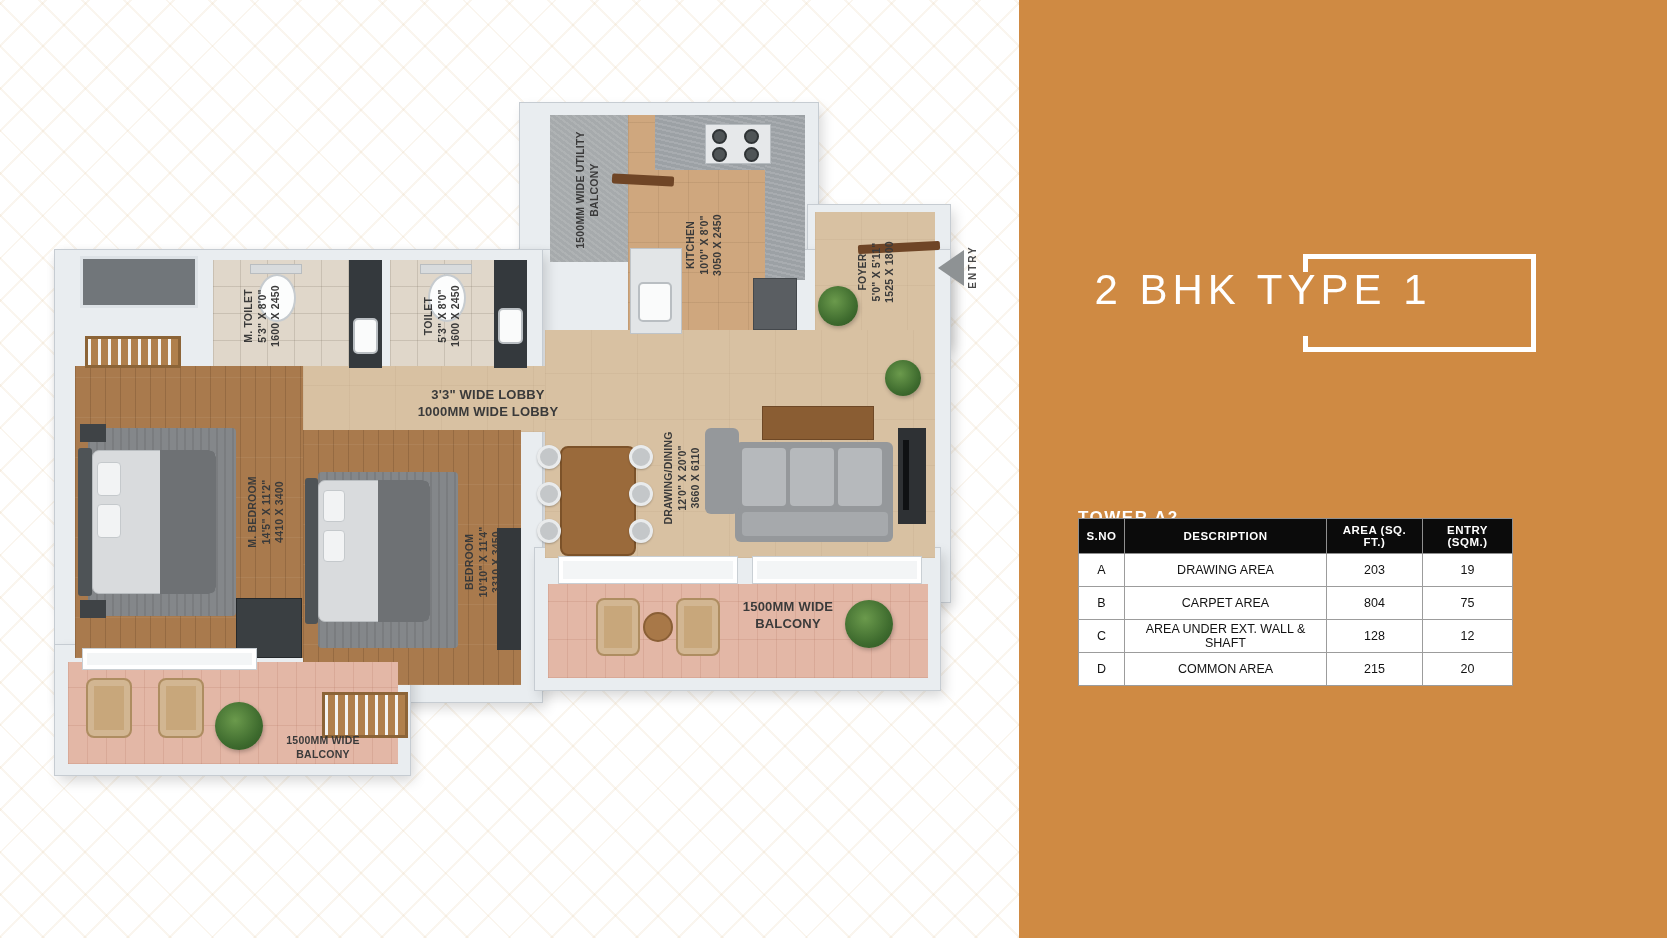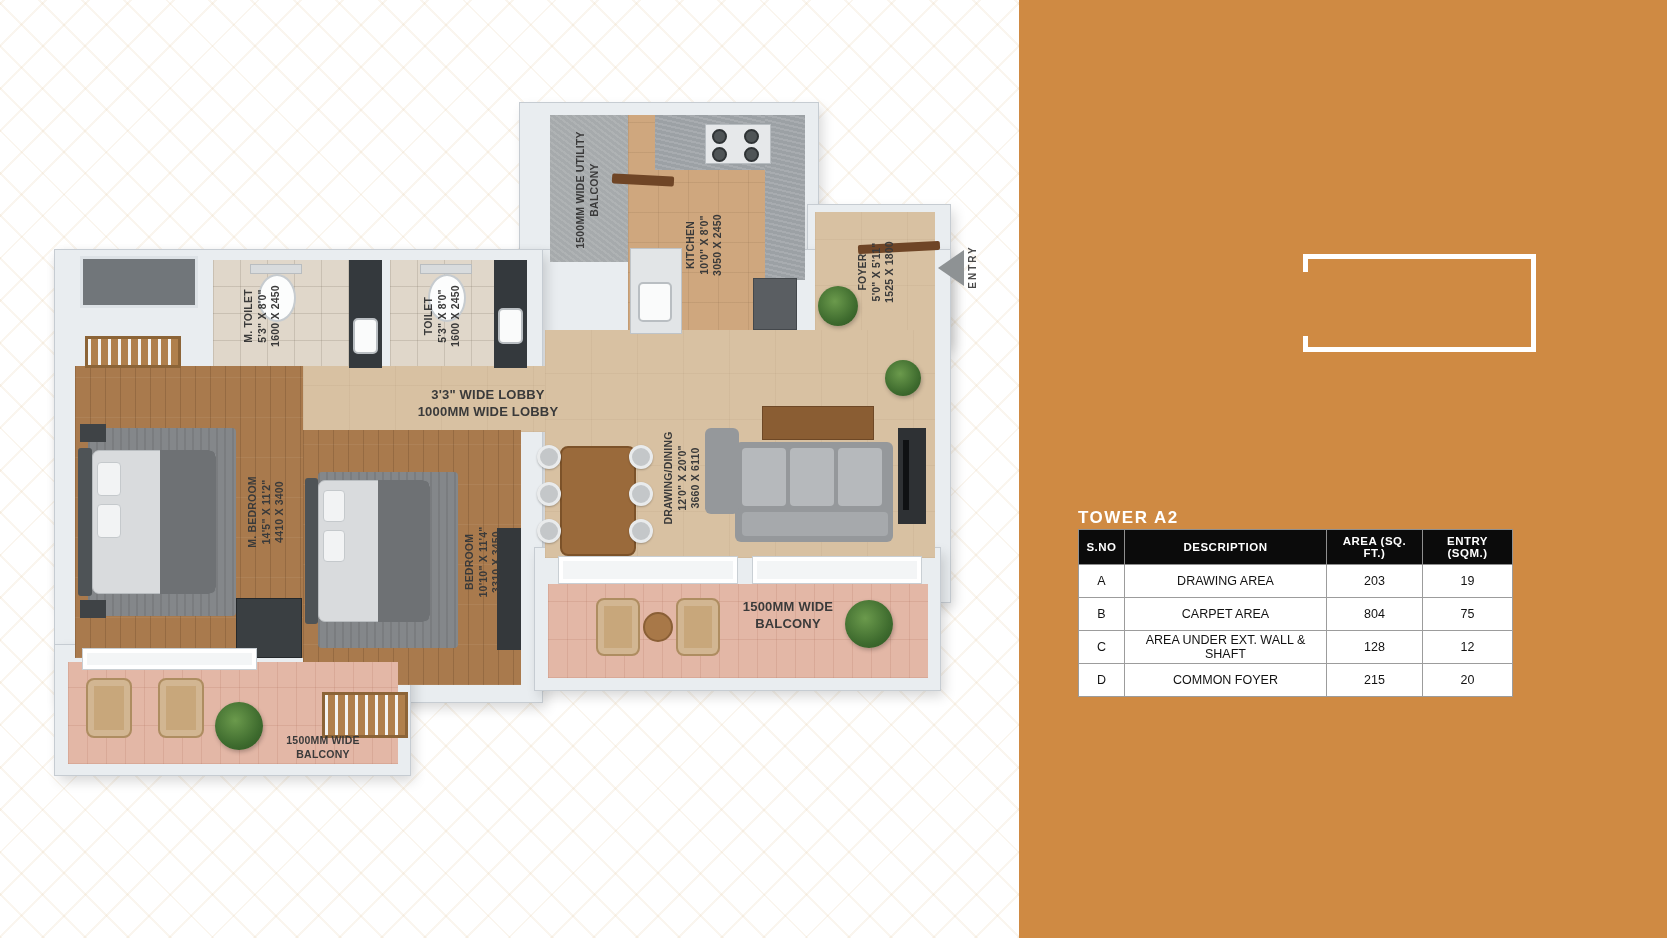--- a/index.html
+++ b/index.html
@@ -55,21 +55,21 @@
   .lbl.vert > span{transform:translate(-50%,-50%) rotate(-90deg);}
   .lbl.big > span{font-size:13px;}
   .lbl.entry > span{font-size:10px;letter-spacing:2px;color:#4A4A4A;}
   
   #panel{position:absolute;left:1019px;top:0;width:648px;height:938px;background:#CF8A43;}
   #title-frame{position:absolute;left:1303px;top:254px;width:233px;height:98px;border:5px solid #FFFFFF;box-sizing:border-box;}
   #frame-gap{position:absolute;left:1299px;top:272px;width:14px;height:64px;background:#CF8A43;}
   #panel-title{position:absolute;left:1263px;top:290px;transform:translate(-50%,-50%);
     white-space:nowrap;color:#FFFFFF;font-size:42px;letter-spacing:5px;font-weight:normal;}
   #table-title{position:absolute;left:1078px;top:508px;color:#FFFFFF;font-weight:bold;font-size:17px;letter-spacing:1.5px;}
-  #area-table{position:absolute;left:1078px;top:529px;border-collapse:collapse;background:#701a75;}
+  #area-table{position:absolute;left:1078px;top:518px;border-collapse:collapse;background:#701a75;}
   #area-table th{background:#0B0B0B;color:#FFFFFF;font-size:11.5px;font-weight:bold;letter-spacing:.5px;
     height:34px;border:1px solid #8F8F8F;padding:0 6px;}
   #area-table td{background:#FFFFFF;color:#121212;font-size:12.5px;height:32px;border:1px solid #9C9C9C;
     text-align:center;padding:0 6px;}
 </style>
 </head>
 <body>
 
 <div id="stage">
   <div id="pattern"></div>
@@ -225,20 +225,21 @@
       </div>
     <div class="lbl" style="left:323px;top:748px;">
         <span>1500MM WIDE
 BALCONY</span>
       </div>
   </div>
 
   <div id="panel"></div>
   <div id="title-frame"></div>
   <div id="frame-gap"></div>
+  <div id="panel-title">2 BHK TYPE 1</div>
   <div id="table-title">TOWER A2</div>
   <table id="area-table">
     <colgroup>
         <col style="width:46px">
         <col style="width:202px">
         <col style="width:96px">
         <col style="width:90px">
       </colgroup>
     <thead>
         <tr>
@@ -262,19 +263,19 @@
           <td>75</td>
         </tr>
         <tr>
           <td>C</td>
           <td>AREA UNDER EXT. WALL &amp; SHAFT</td>
           <td>128</td>
           <td>12</td>
         </tr>
         <tr>
           <td>D</td>
-          <td>COMMON FOYER</td>
+          <td>COMMON AREA</td>
           <td>215</td>
           <td>20</td>
         </tr>
       </tbody>
   </table>
 </div>
 
 </body></html>

